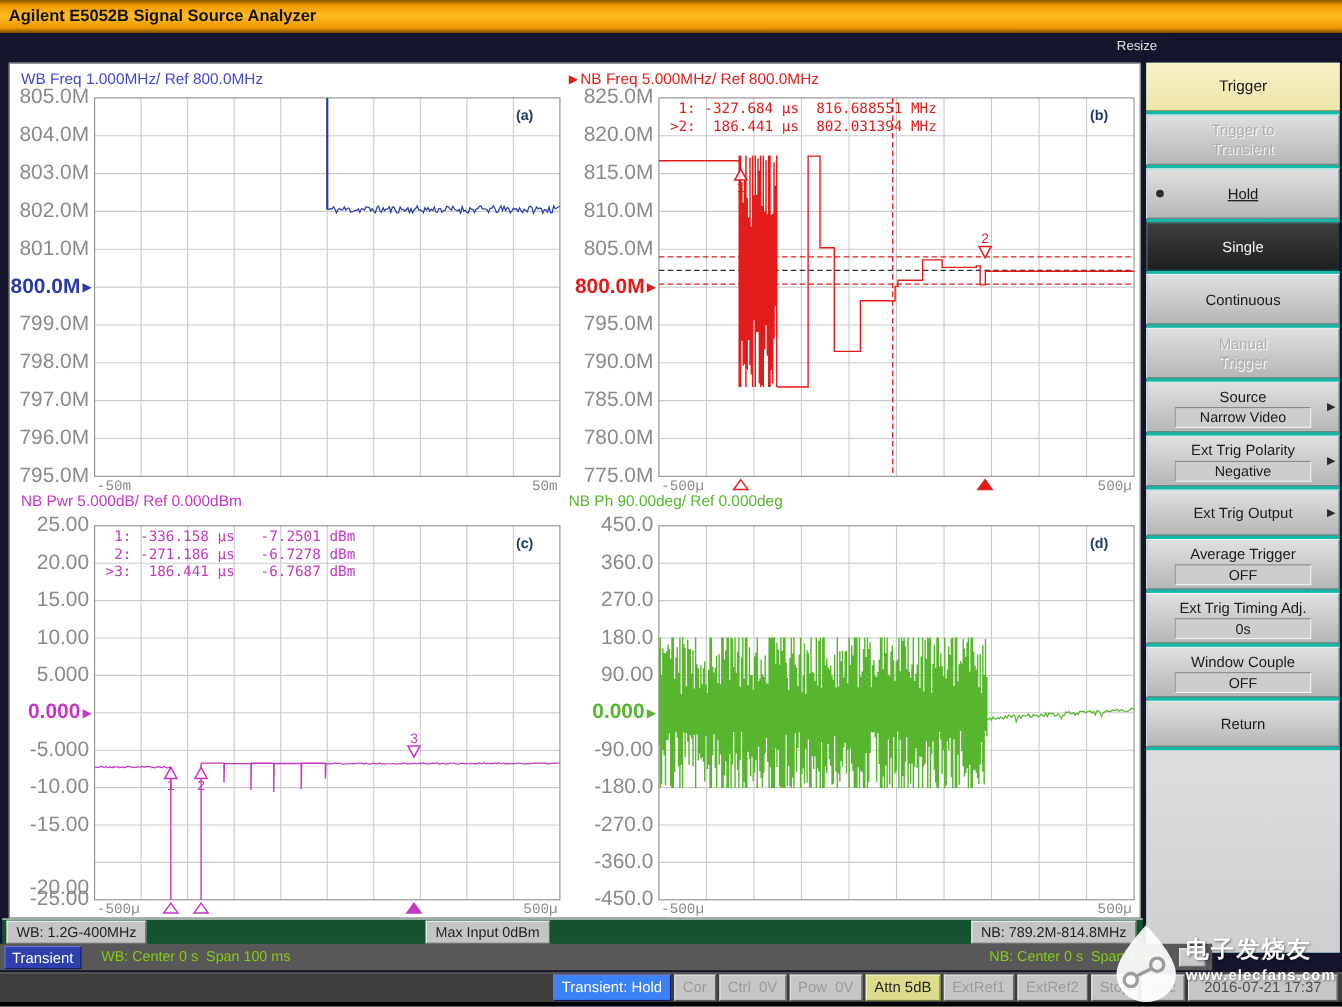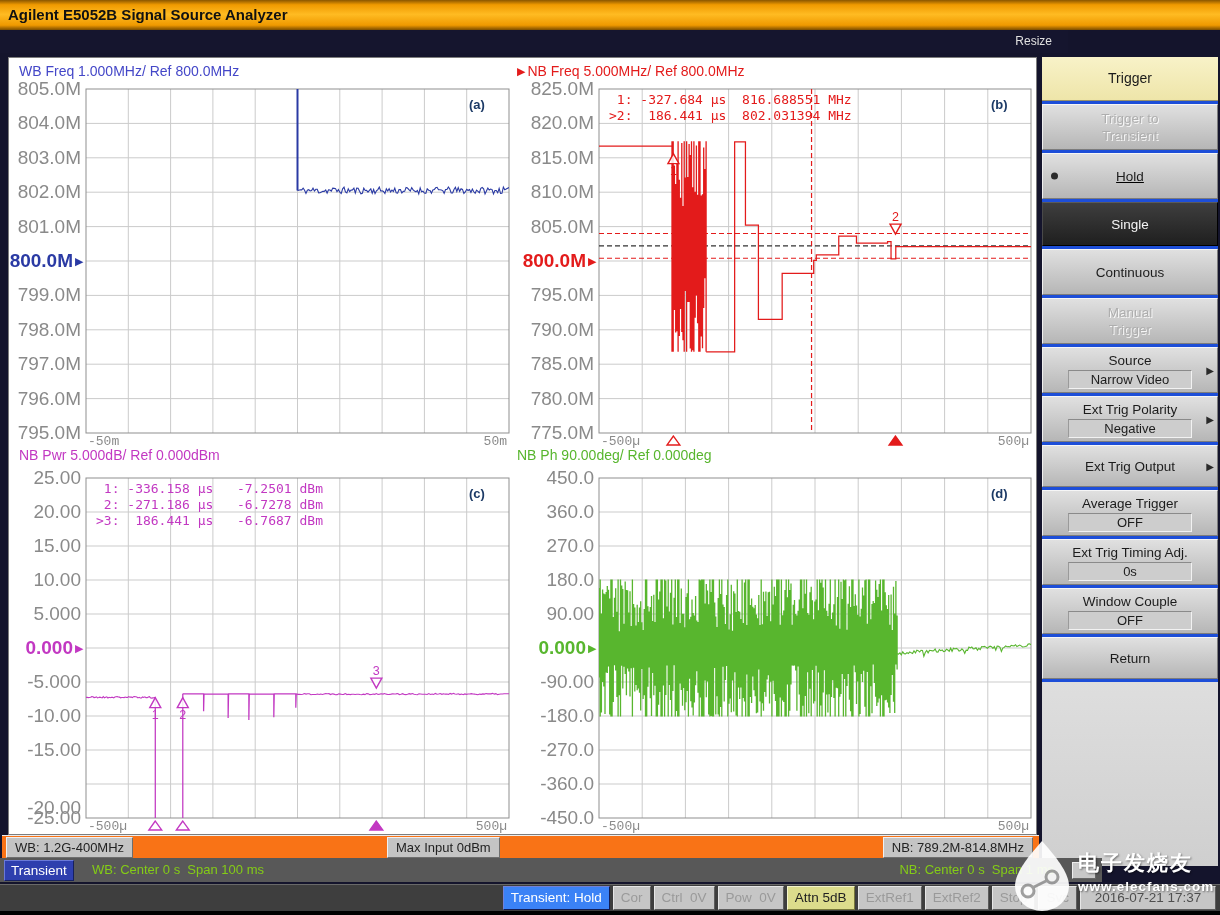--- a/index.html
+++ b/index.html
@@ -17,38 +17,38 @@
   .chart-title{position:absolute;font-size:14px;font-weight:normal;white-space:pre;}
   .title-arrow{font-size:11px;margin-right:2px;position:relative;top:-1px;}
   .ytick{position:absolute;width:72px;text-align:right;font-size:19px;color:#8a8a8a;transform:translateY(-50%);white-space:pre;}
   .ytick.ref{font-weight:bold;}
   .ref-arrow{position:absolute;font-size:11px;transform:translateY(-50%);width:12px;}
   .xlab{position:absolute;font-size:13px;color:#8a8a8a;white-space:pre;font-family:Liberation Mono, monospace;}
   .corner{position:absolute;font-size:13px;font-weight:bold;color:#1c3a66;}
   .readout{position:absolute;margin:0;font-family:"DejaVu Sans Mono",monospace;font-size:13px;line-height:16px;white-space:pre;}
 
   
-  #sidebar{position:absolute;left:1042px;top:57px;width:176px;height:809px;background:#1d4ed8;}
+  #sidebar{position:absolute;left:1042px;top:57px;width:176px;height:809px;background:#14b8a6;}
   #sidebar .sb-header{height:43px;line-height:43px;text-align:center;font-size:14px;color:#1a1a1a;
     background:linear-gradient(#f8f2c8,#eee5a9);border-bottom:1px solid #9a9268;margin-bottom:3px;}
   .sb-btn{position:relative;margin-bottom:3px;background:linear-gradient(#e0e0e0,#b6b6b6);
     border:1px solid;border-color:#f6f6f6 #7c7c7c #7c7c7c #efefef;box-sizing:border-box;
     display:flex;flex-direction:column;align-items:center;justify-content:center;cursor:default;}
   .sb-btn .lbl{font-size:13.5px;color:#1c1c1c;text-align:center;line-height:17px;white-space:pre-line;}
   .sb-btn.disabled .lbl{color:#aeaeae;text-shadow:1px 1px 0 rgba(255,255,255,.85);}
   .sb-btn.active{background:linear-gradient(#3e3e3e,#1f1f1f);border-color:#5a5a5a #000 #000 #4a4a4a;}
   .sb-btn.active .lbl{color:#f4f4f4;}
   .sb-val{margin-top:1px;width:122px;height:17px;line-height:17px;text-align:center;font-size:13px;color:#1c1c1c;
     background:#cdcdcd;border:1px solid;border-color:#8a8a8a #f2f2f2 #f2f2f2 #9a9a9a;}
   .sb-bullet{position:absolute;left:8px;top:50%;transform:translateY(-50%);width:7px;height:7px;border-radius:50%;background:#2c2c2c;}
   .sb-arrow{position:absolute;right:3px;top:50%;transform:translateY(-50%);font-size:10px;color:#2a2a2a;}
   #sb-filler{flex:1;background:linear-gradient(#dedede,#cfcfcf);margin-bottom:0;}
 
   
-  #scale-bar{position:absolute;left:2px;top:835px;width:1037px;height:23px;background:#f97316;border-top:1px solid #ededed;}
+  #scale-bar{position:absolute;left:2px;top:835px;width:1037px;height:23px;background:#14532d;border-top:1px solid #ededed;}
   .bar-box{position:absolute;top:1px;height:19px;line-height:19px;padding:0 8px;font-size:13px;color:#222;
     background:#c4c4c4;border:1px solid;border-color:#f0f0f0 #6e6e6e #6e6e6e #f0f0f0;white-space:pre;}
   #span-bar{position:absolute;left:0;top:858px;width:1102px;height:24px;background:#585858;}
   #mode-box{position:absolute;left:4px;top:2px;height:19px;line-height:19px;padding:0 6px;font-size:13.5px;color:#fff;
     background:#2e3fae;border:1px solid;border-color:#6a79d8 #16205e #16205e #6a79d8;}
   .span-text{position:absolute;top:0;line-height:24px;font-size:13px;color:#84cc16;white-space:pre;}
   #span-mini{position:absolute;right:6px;top:4px;width:22px;height:15px;background:#c8c8c8;
     border:1px solid;border-color:#eee #666 #666 #eee;}
   #status-bar{position:absolute;left:0;top:884px;width:1220px;height:27px;background:#3e3e3e;border-top:1px solid #696969;
     display:flex;justify-content:flex-end;align-items:center;gap:3px;padding-right:4px;box-sizing:border-box;}

